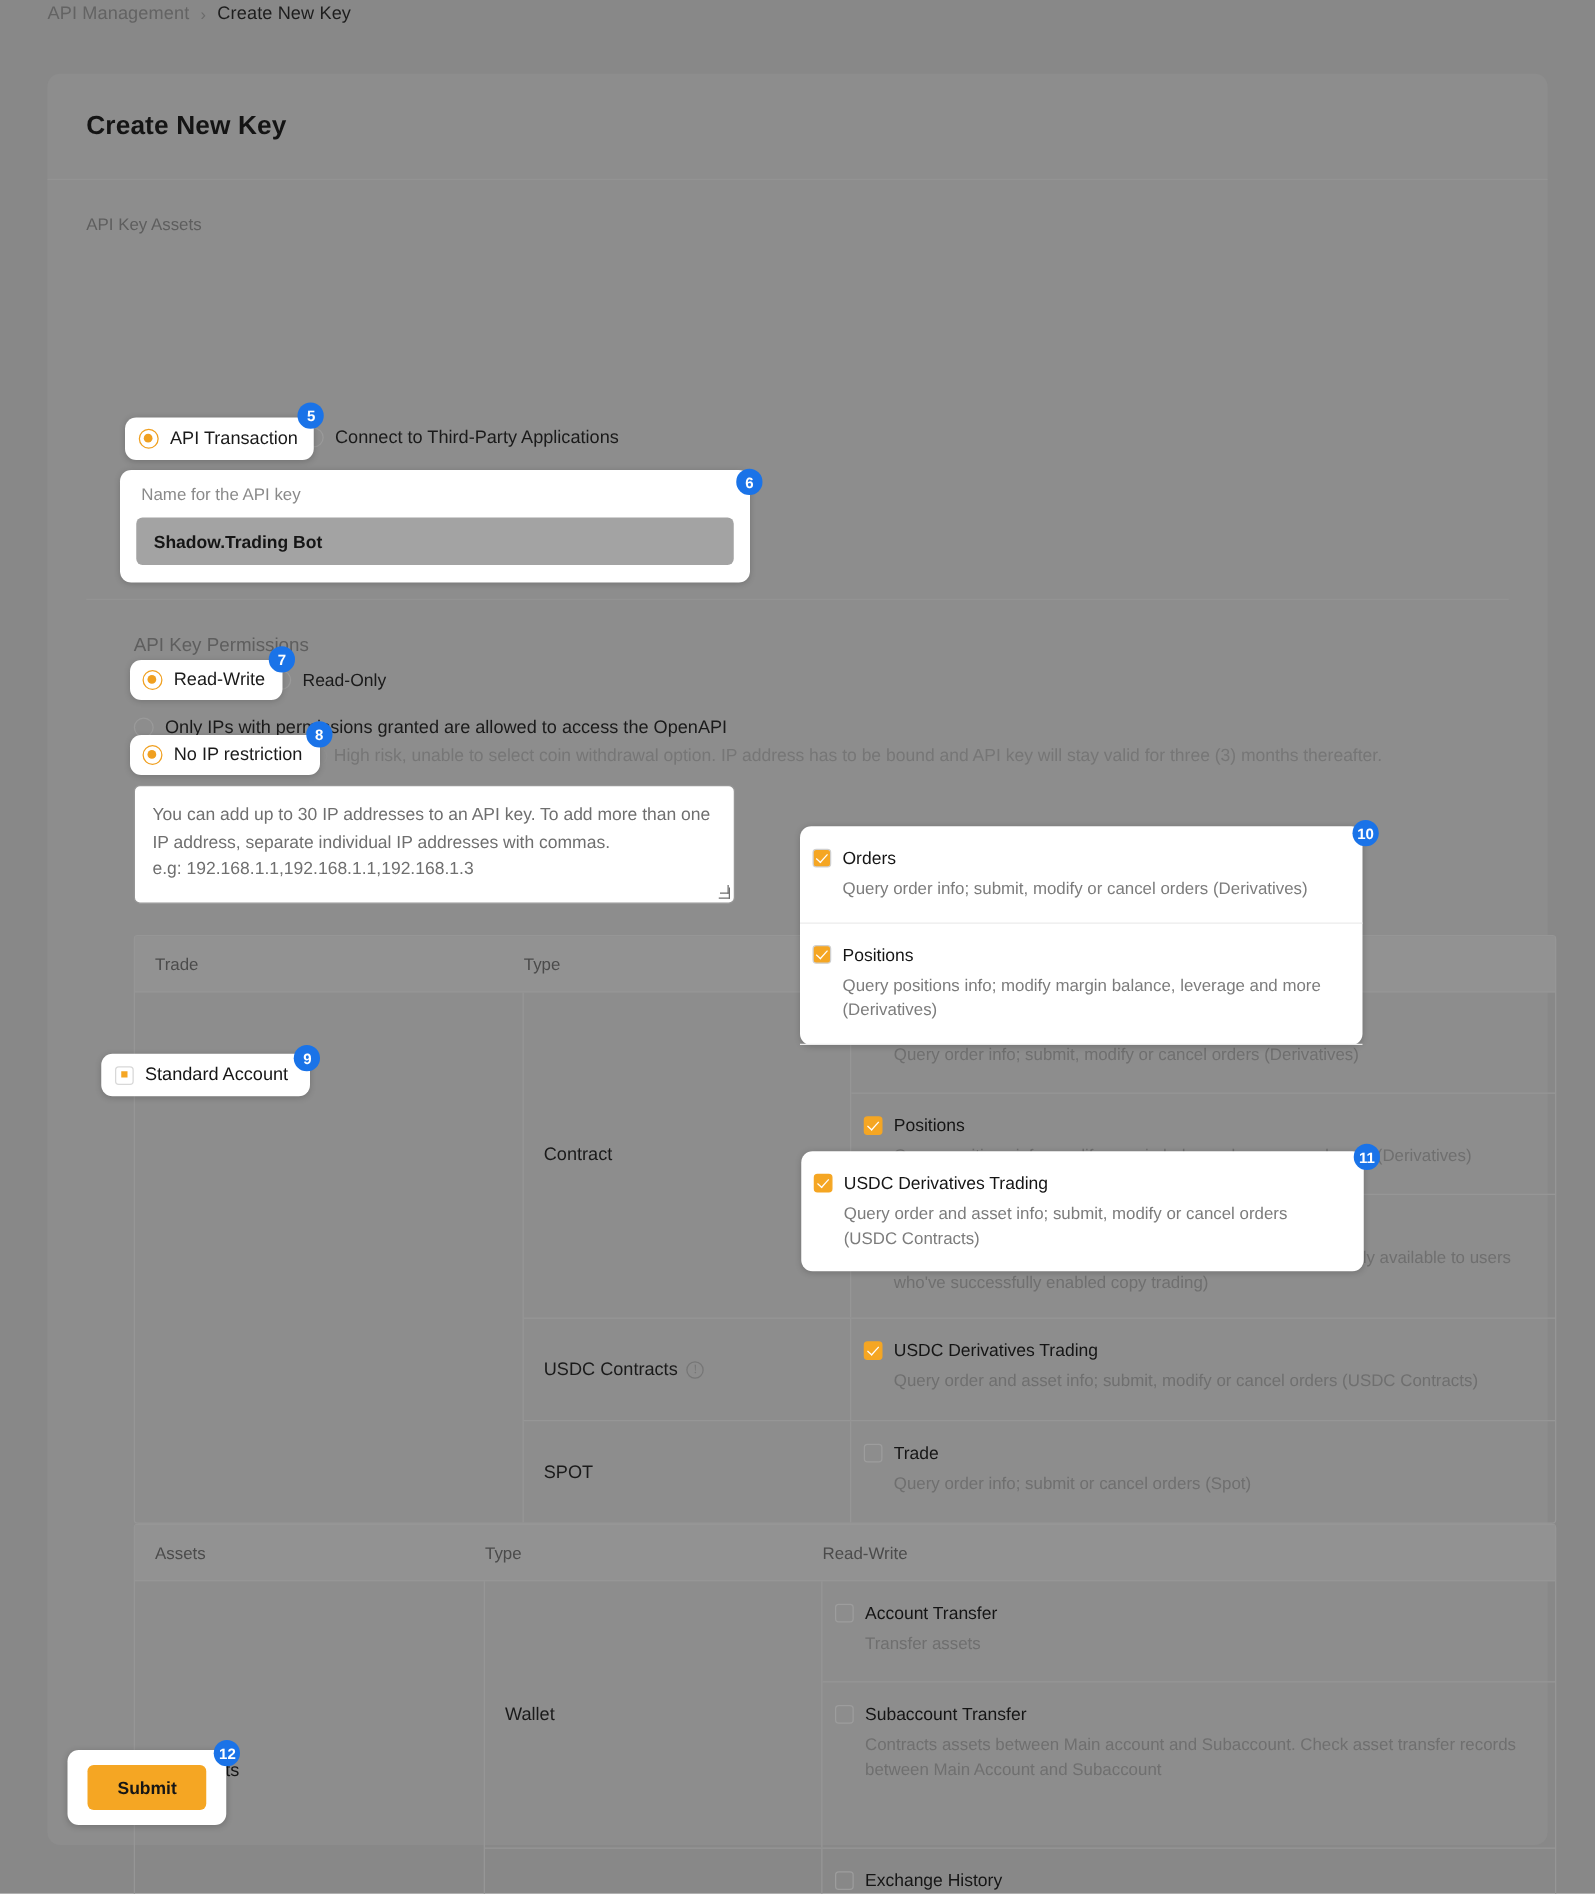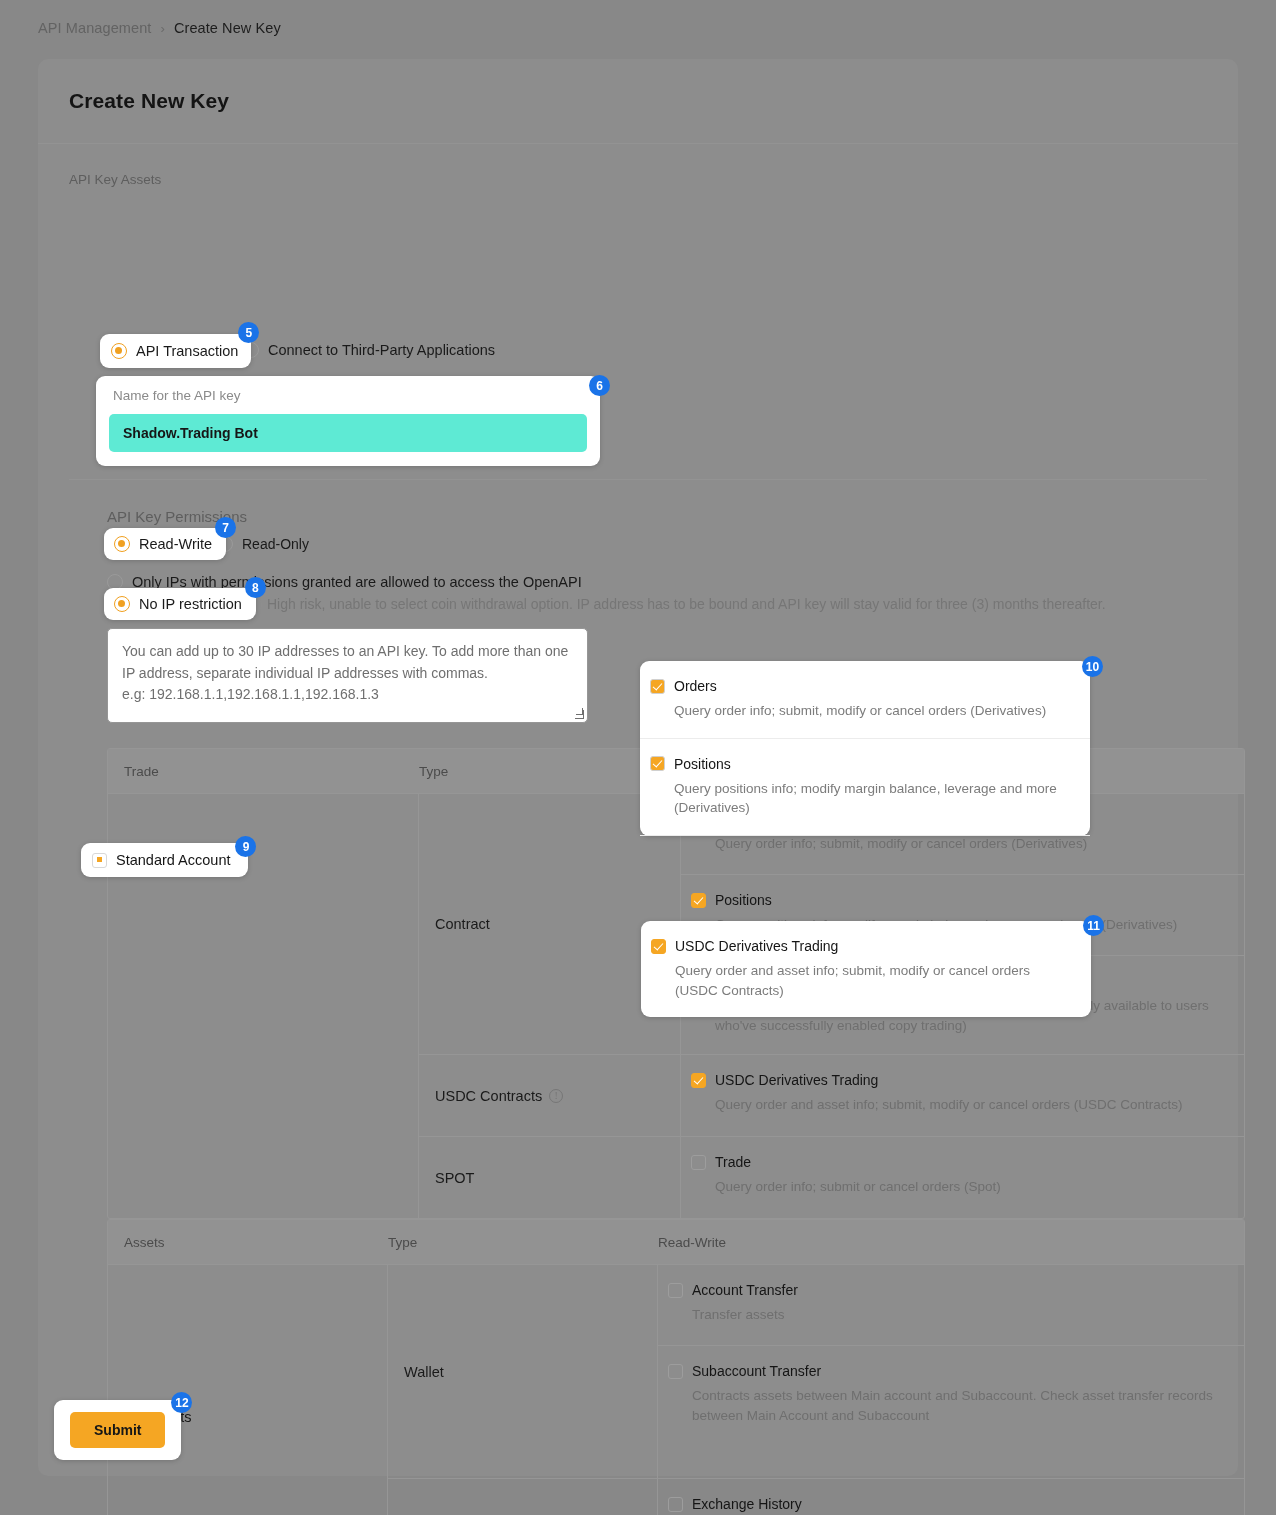--- a/index.html
+++ b/index.html
@@ -17,21 +17,21 @@
   
   .page {
     position: absolute;
     inset: 0;
     background: #888888;
   }
 
   
   .breadcrumb {
     position: absolute;
-    left: 38px; top: 20px;
+    left: 38px; top: 3px;
     font-size: 14.5px;
     display: flex; align-items: center; gap: 9px;
     letter-spacing: .1px;
   }
   .bc-link   { color: #636363; }
   .bc-sep    { color: #6b6b6b; font-size: 13px; }
   .bc-cur    { color: #1d1d1d; }
 
   
   .card {
@@ -131,21 +131,21 @@
   }
   .hl-6 .badge { right: -10px; top: -1px; }
   .name-label {
     font-size: 13.5px;
     color: #8a8a8a;
     margin-bottom: 11px;
     padding-left: 4px;
   }
   .name-input {
     height: 38px;
-    background: #5eead4;
+    background: #a3a3a3;
     border-radius: 5px;
     display: flex; align-items: center;
     padding-left: 14px;
     font-size: 14px;
     color: #161616;
     font-weight: bold;
   }
 
   
   .divider {

